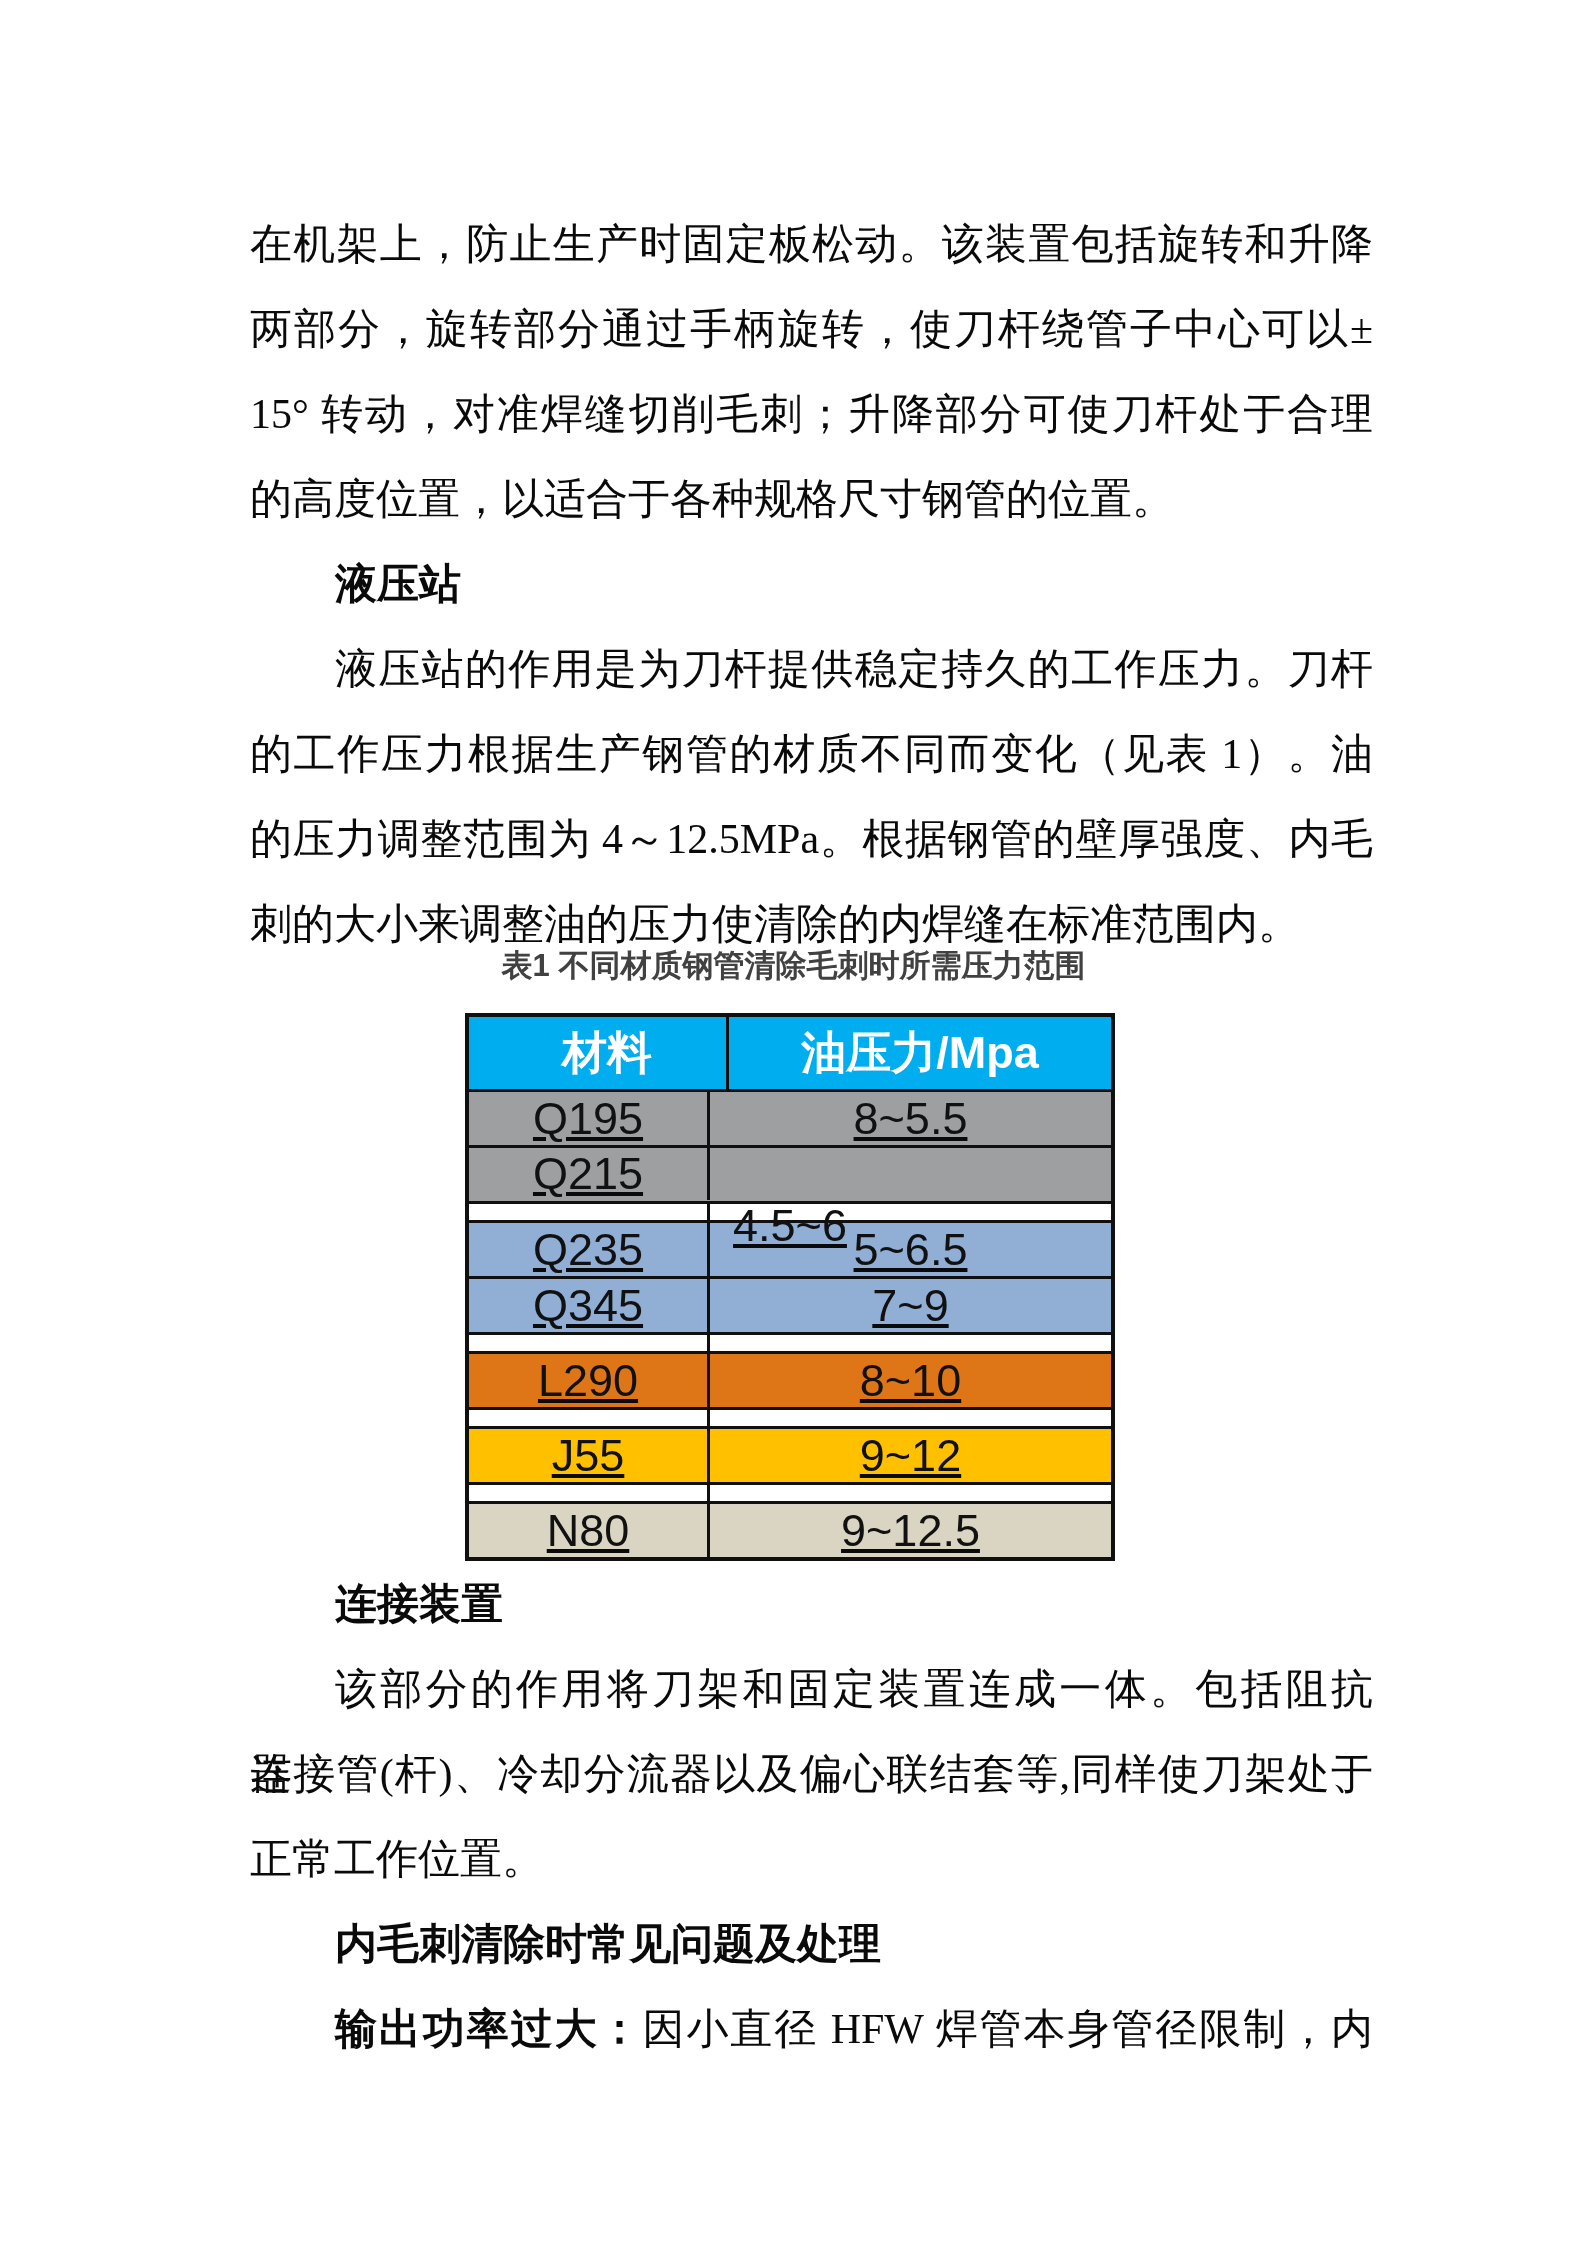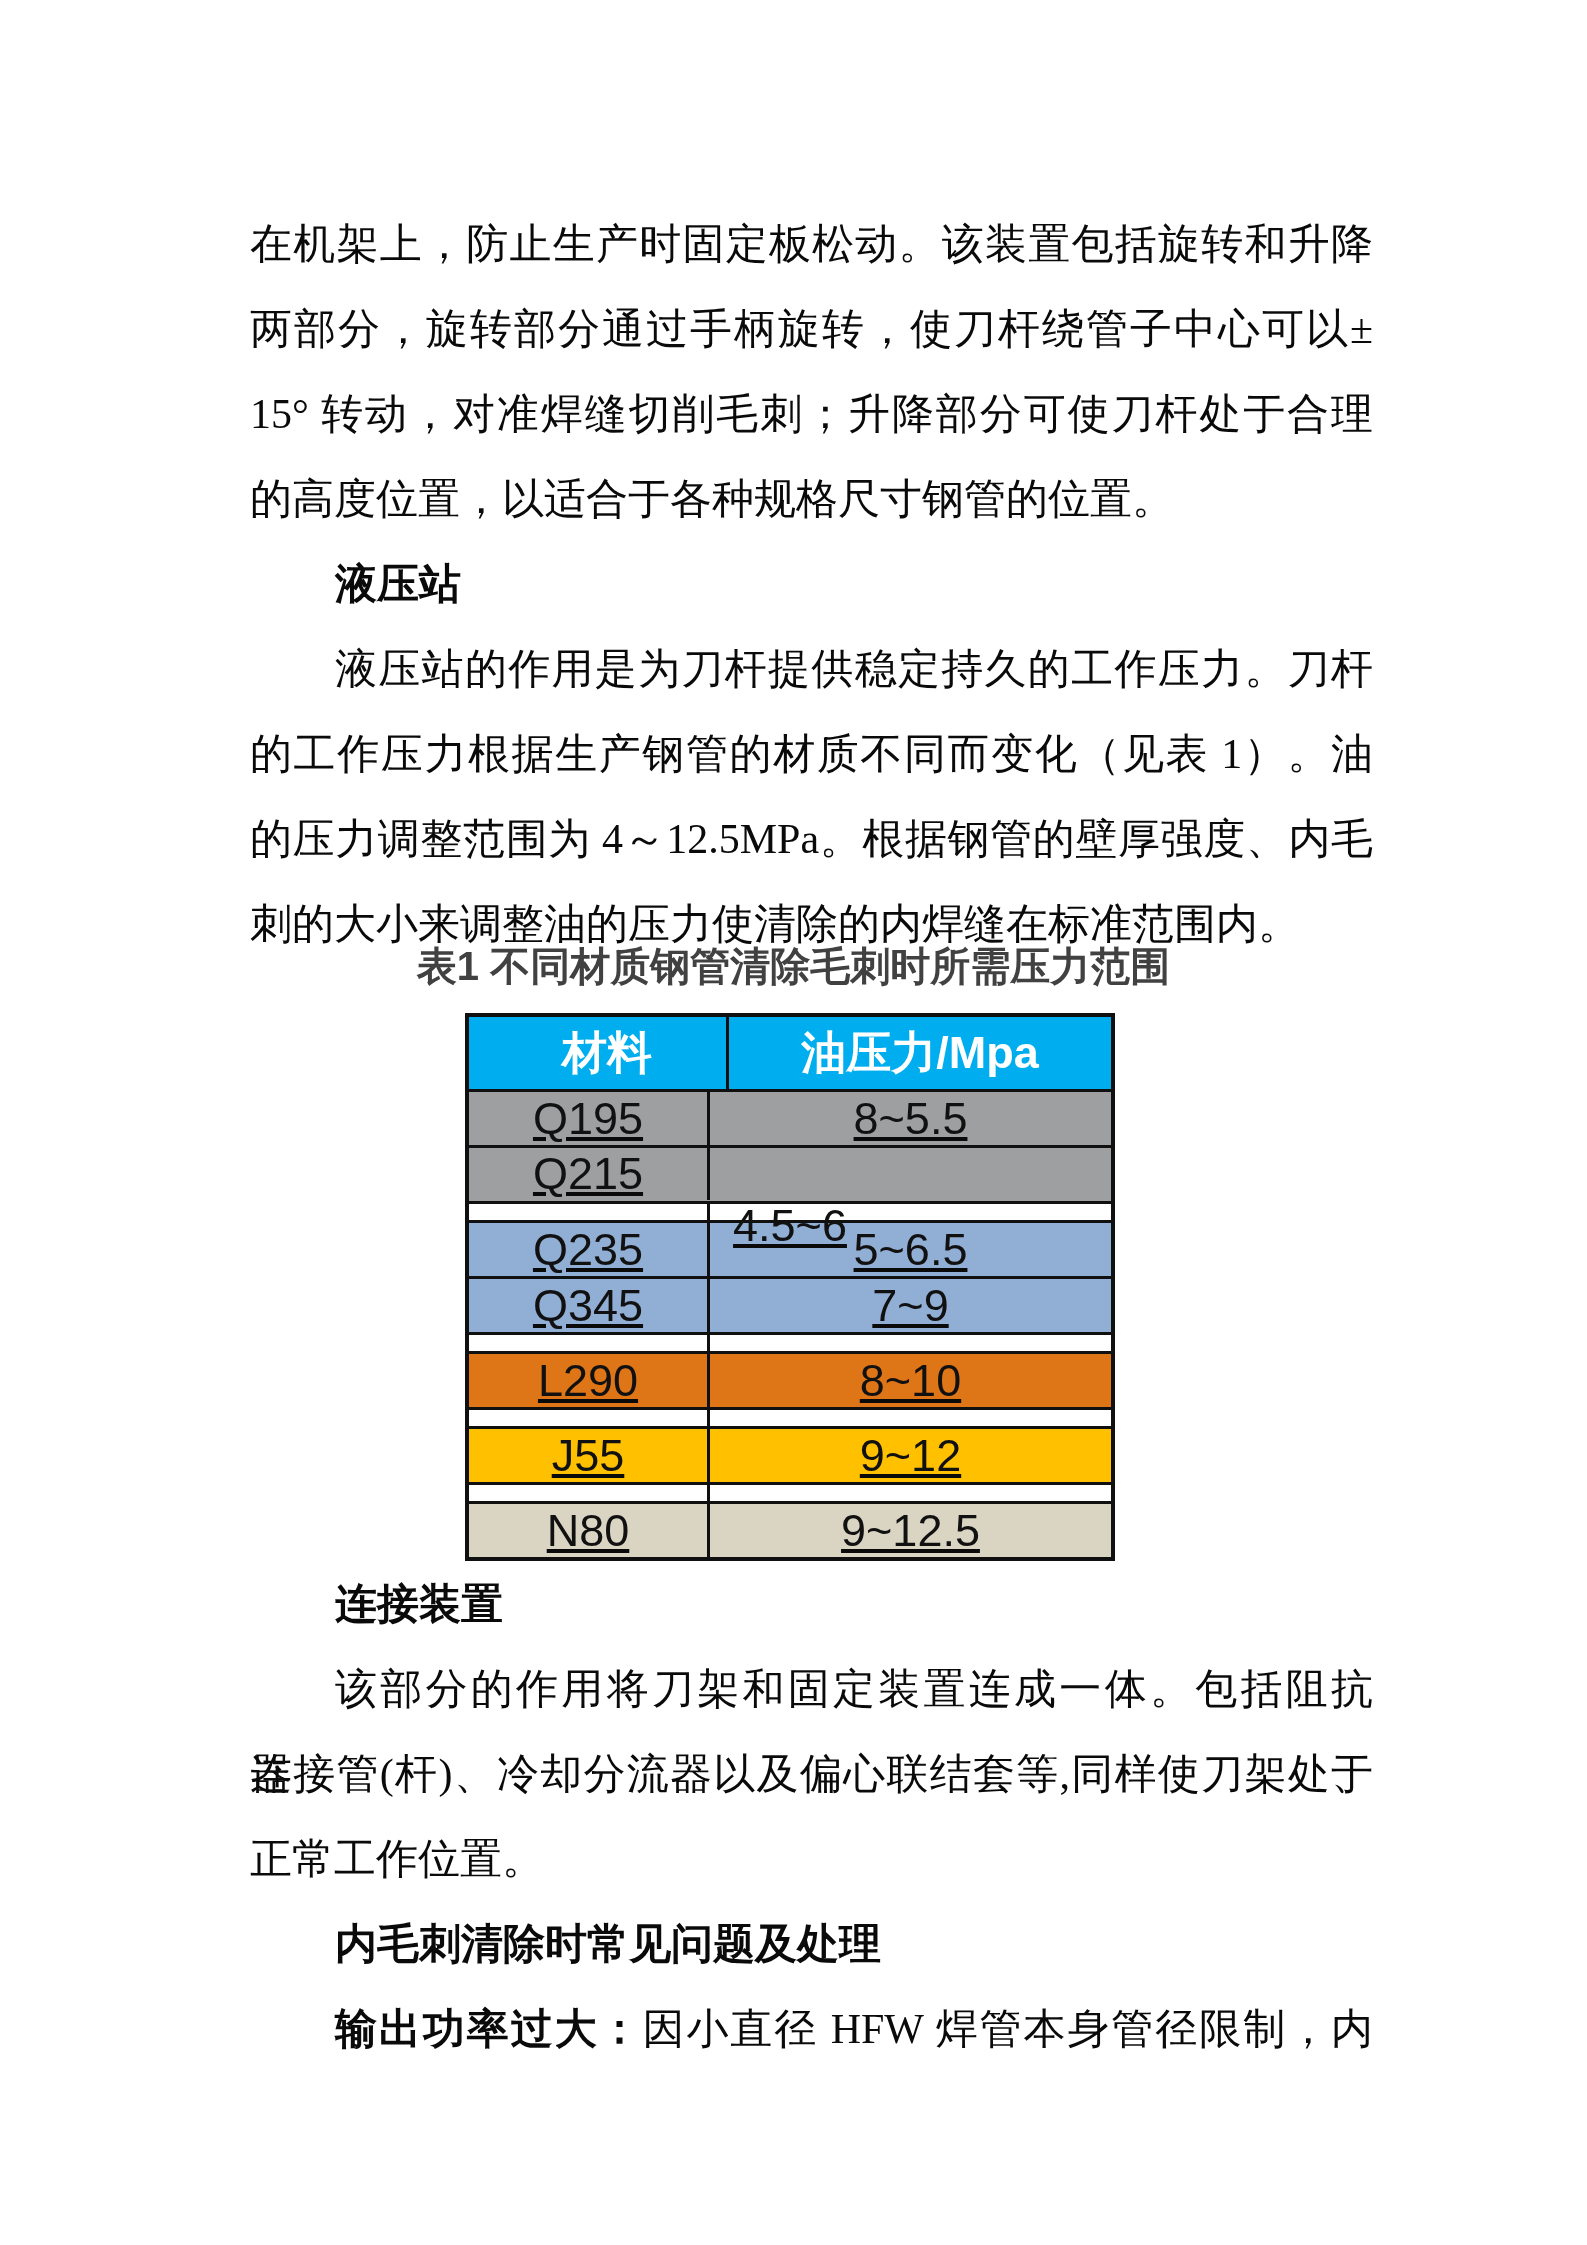--- a/index.html
+++ b/index.html
@@ -21,21 +21,21 @@
     white-space:normal;
     overflow:visible;
   }
   .bodyline.justify { text-align:justify; text-align-last:justify; }
   .bodyline.indent { text-indent:85px; }
   .run-bold { font-weight:700; }
   .table-caption {
     position:absolute; top:946px; left:0; width:1587px;
     text-align:center;
     font-family:"Liberation Sans","DejaVu Sans",sans-serif;
-    font-weight:700; font-size:40px; line-height:40px;
+    font-weight:700; font-size:31px; line-height:40px;
     color:#414141;
   }
   .pressure-table {
     position:absolute; top:1013px; left:465px; width:650px;
     box-sizing:border-box;
     border:4px solid #101010;
     background:#ffffff;
     font-family:"Liberation Sans","DejaVu Sans",sans-serif;
   }
   .trow { display:flex; }

